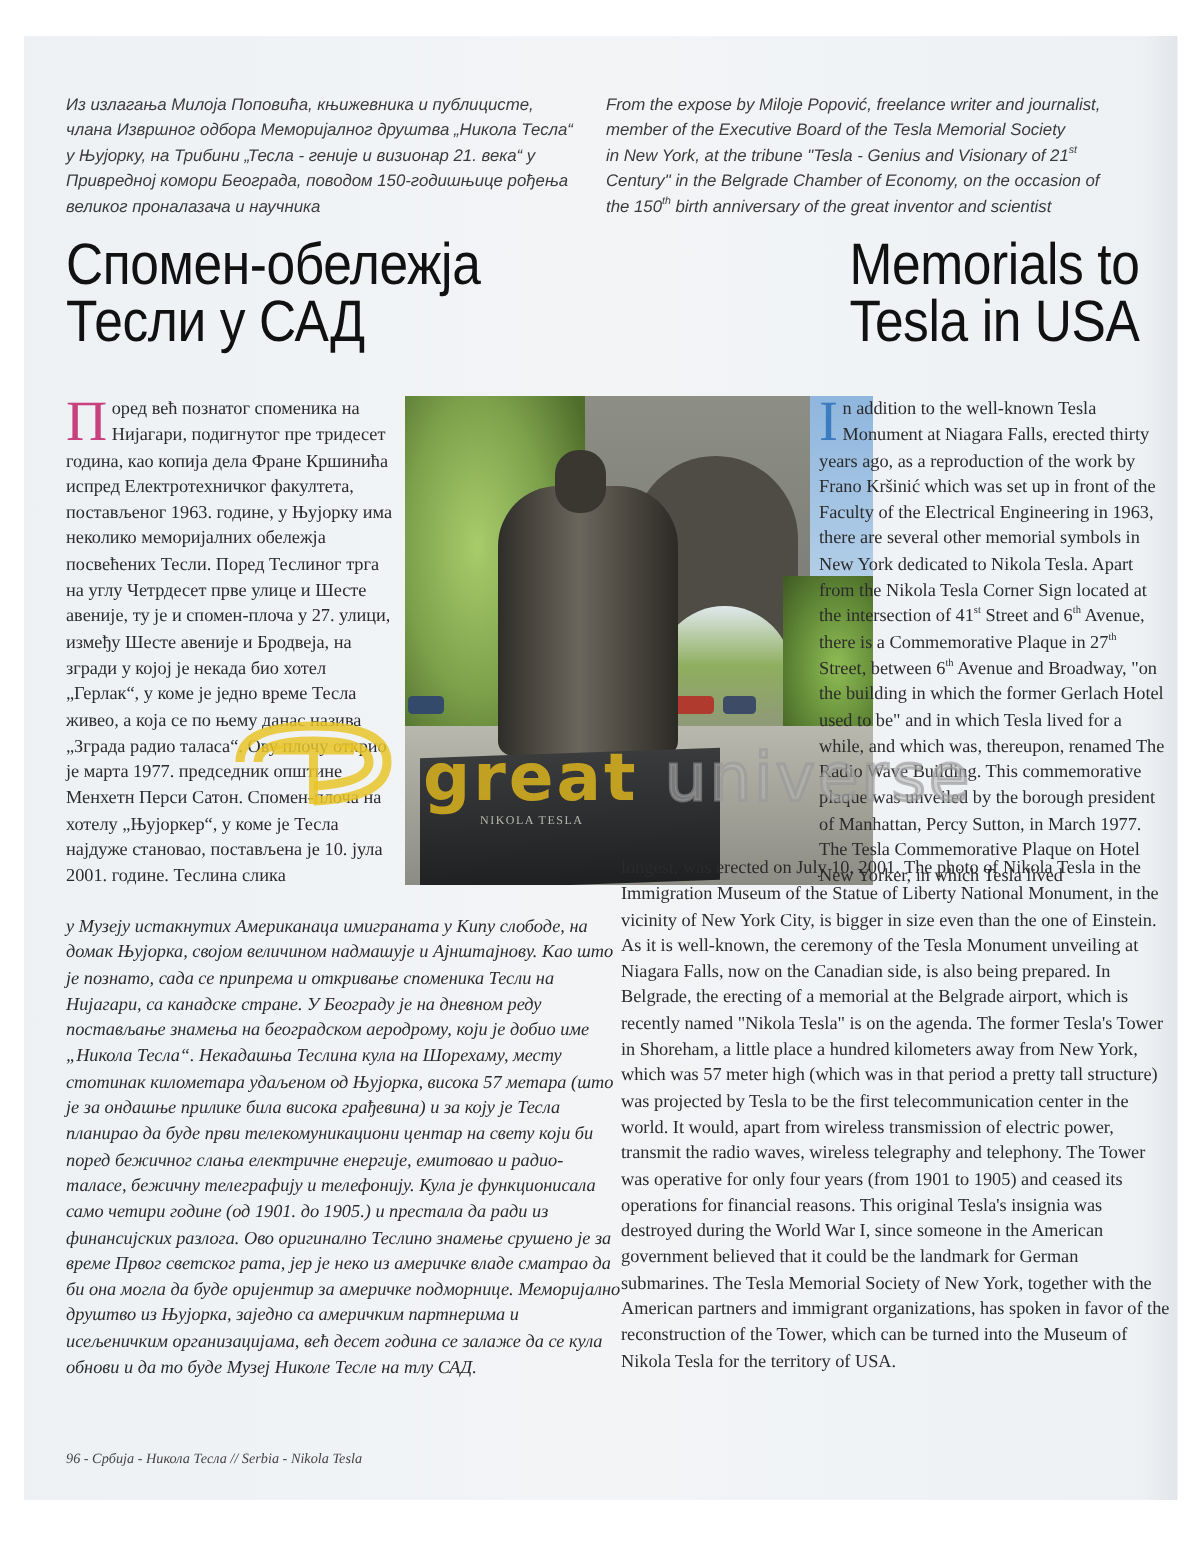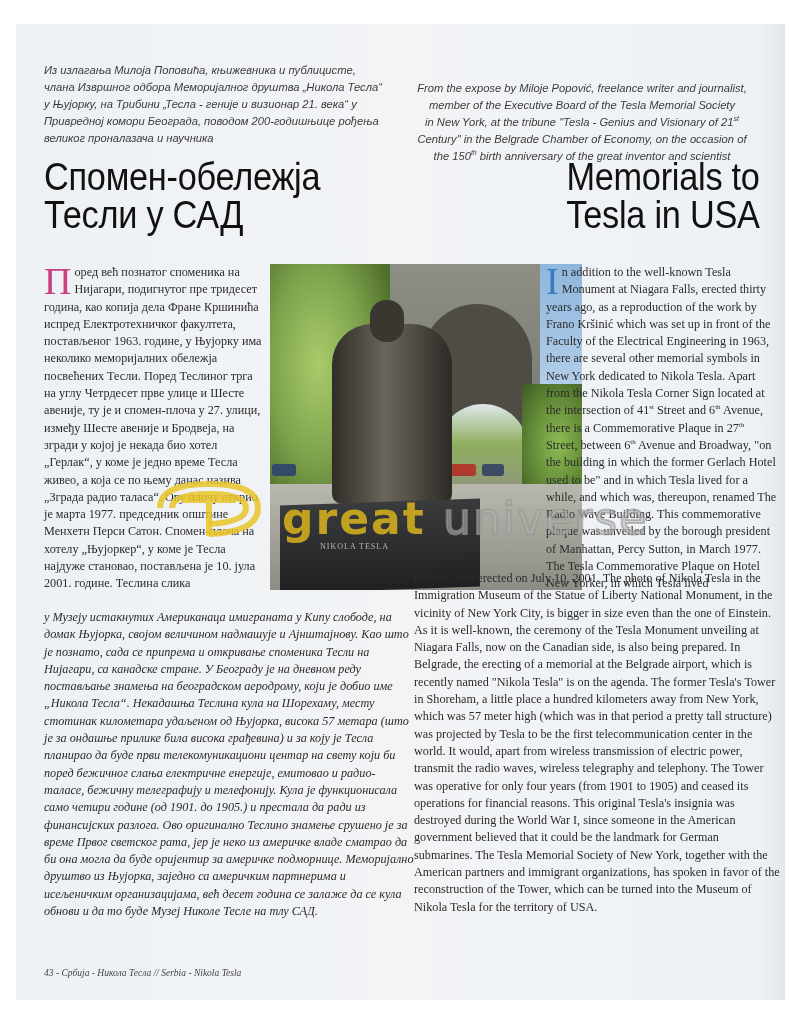--- a/index.html
+++ b/index.html
@@ -9,21 +9,21 @@
     }
     .paper {
       position:absolute; left:16px; top:24px; width:769px; height:976px;
       background:linear-gradient(90deg,#eef1f4 0%,#f2f4f6 50%,#eef1f4 97%,#e2e5e9 100%);
     }
     .intro {
       position:absolute; top:62px; font-family:"Liberation Sans", sans-serif;
       font-style:italic; font-size:11.2px; line-height:17px; color:#3b3b3b; margin:0;
     }
     .intro-sr { left:44px; width:345px; text-align:left; }
-    .intro-en { left:404px; width:356px; text-align:center;margin-top:18px; }
+    .intro-en { left:404px; width:356px; text-align:left; }
     .intro sup { font-size:7px; line-height:0; }
     .title {
       position:absolute; top:158px; font-family:"Liberation Sans", sans-serif;
       font-size:39px; line-height:38px; color:#111; font-weight:normal; margin:0;
       transform:scaleX(0.88); letter-spacing:-0.3px;
     }
     .title-sr { left:44px; transform-origin:left top; }
     .title-en { right:40px; text-align:right; transform-origin:right top; }
     .title span { display:block; }
 
@@ -80,21 +80,21 @@
     .footer {
       position:absolute; left:44px; top:968px; font-size:9.5px; font-style:italic;
       color:#444; font-family:"Liberation Serif", serif;
     }
   </style>
 </head>
 <body>
 
 <div class="paper"></div>
 
-<p class="intro intro-sr">Из излагања Милоја Поповића, књижевника и публицисте, члана Извршног одбора Меморијалног друштва „Никола Тесла“ у Њујорку, на Трибини „Тесла - геније и визионар 21. века“ у Привредној комори Београда, поводом 200-годишњице рођења великог проналазача и научника</p>
+<p class="intro intro-sr">Из излагања Милоја Поповића, књижевника и публицисте, члана Извршног одбора Меморијалног друштва „Никола Тесла“ у Њујорку, на Трибини „Тесла - геније и визионар 21. века“ у Привредној комори Београда, поводом 150-годишњице рођења великог проналазача и научника</p>
 
 <p class="intro intro-en"><span>From the expose by Miloje Popović, freelance writer and journalist,</span><br><span>member of the Executive Board of the Tesla Memorial Society</span><br><span>in New York, at the tribune "Tesla - Genius and Visionary of 21</span><sup>st</sup><br><span>Century" in the Belgrade Chamber of Economy, on the occasion of</span><br><span>the 150</span><sup>th</sup><span> birth anniversary of the great inventor and scientist</span></p>
 
 <h1 class="title title-sr">
   <span>Спомен-обележја</span>
   <span>Тесли у САД</span>
 </h1>
 <h1 class="title title-en">
   <span>Memorials to</span>
   <span>Tesla in USA</span>
@@ -127,13 +127,13 @@
 
 <svg class="wm-logo" viewBox="0 0 115 62">
   <g fill="none" stroke="rgba(232,196,40,0.85)" stroke-width="6">
     <path d="M8 30 Q8 6 57 6 Q106 6 106 30 Q106 54 57 56"></path>
     <path d="M20 30 Q20 16 57 16 Q94 16 94 30 Q94 44 57 46"></path>
     <path d="M30 22 L84 22 M57 22 L57 58"></path>
   </g>
 </svg>
 <div class="wm-text"><span class="wm-tesla">great</span> <span class="wm-universe">universe</span></div>
 
-<div class="footer">43 - Србија - Никола Тесла // Serbia - Nikola Tesla</div>
+<div class="footer">96 - Србија - Никола Тесла // Serbia - Nikola Tesla</div>
 
 </body></html>

